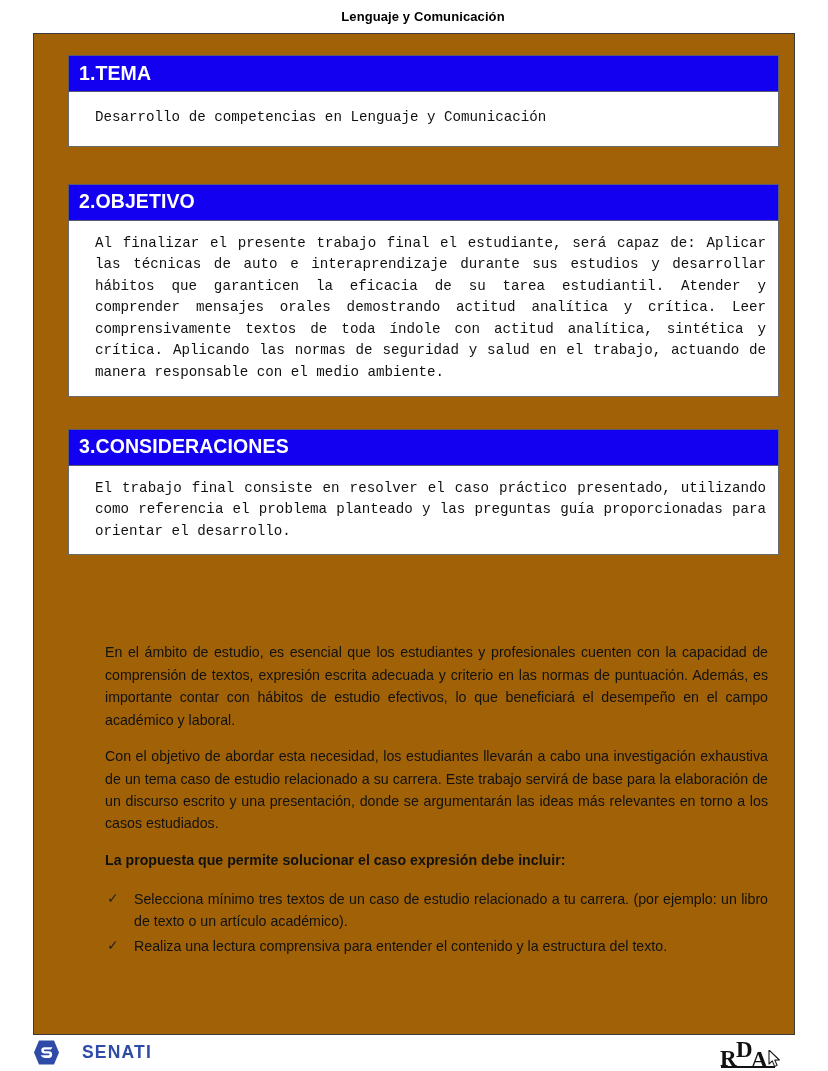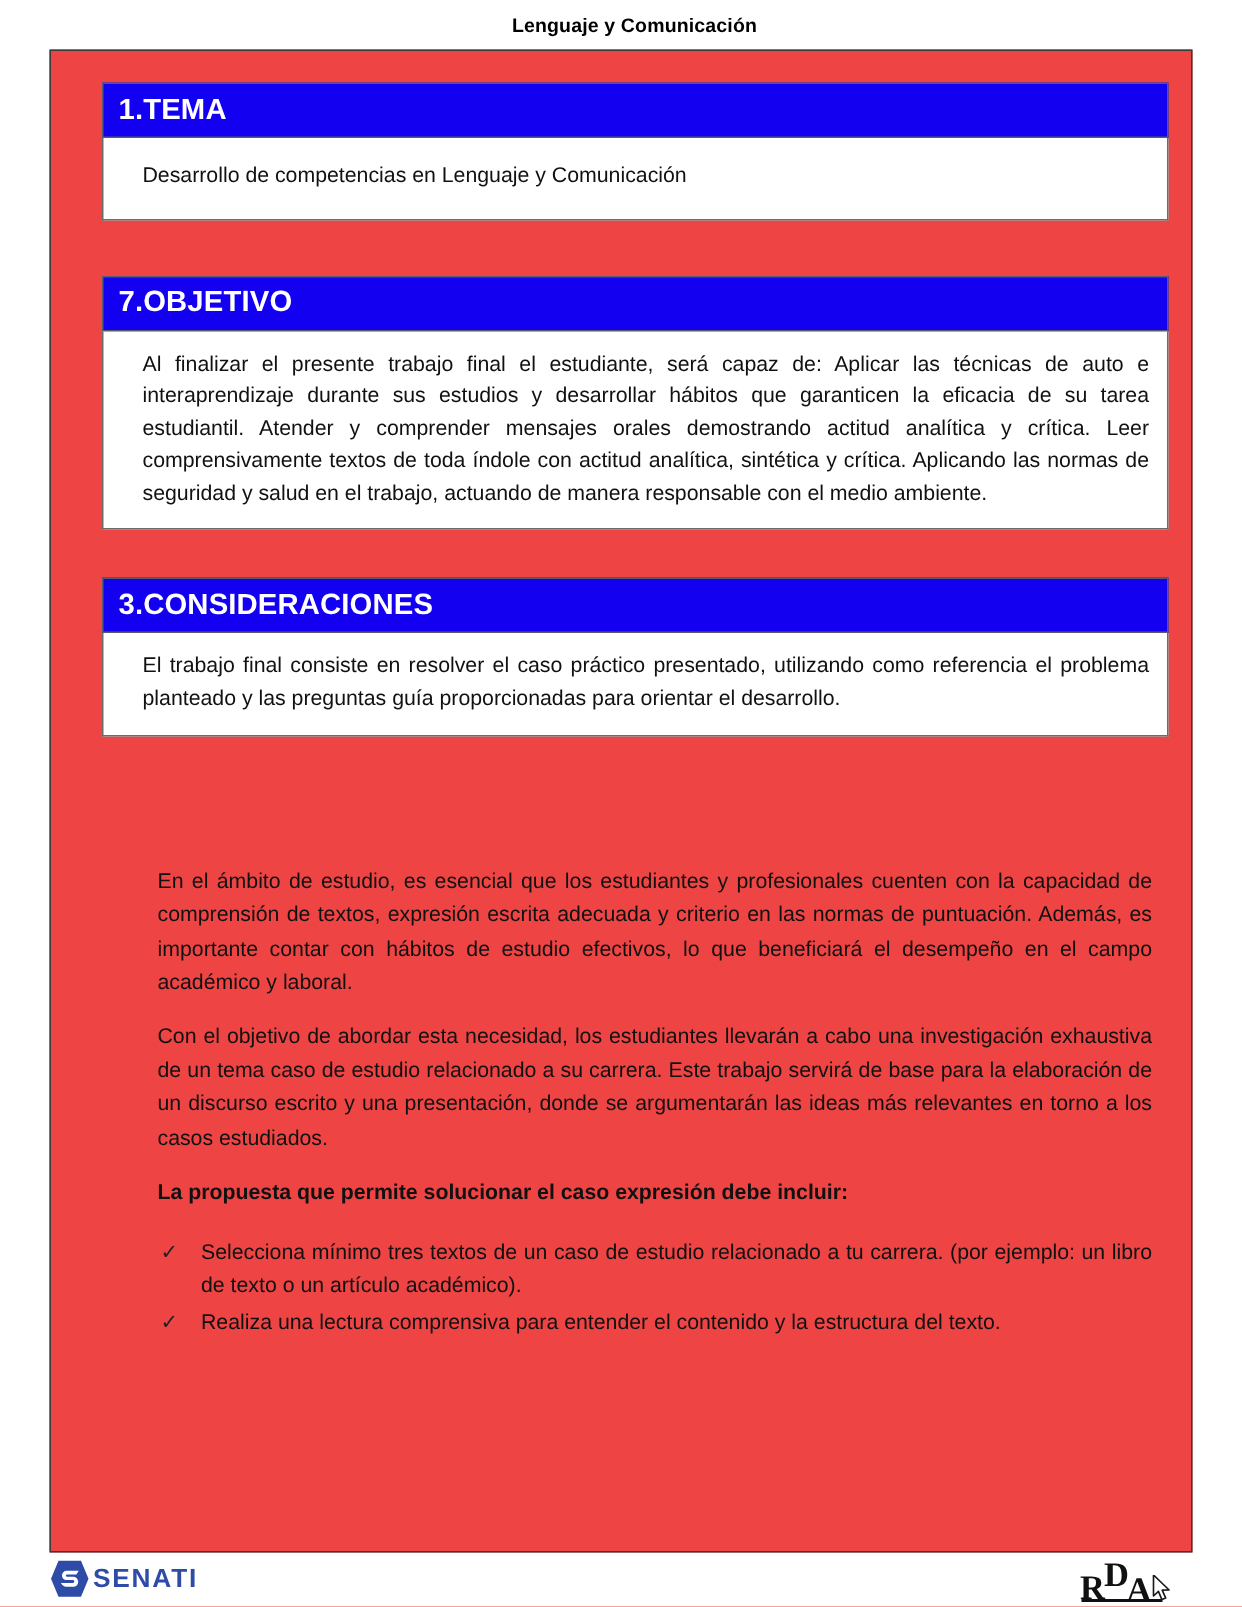--- a/index.html
+++ b/index.html
@@ -31,21 +31,21 @@
   }
 
   
   .page-frame {
     position: absolute;
     left: 33px;
     top: 33px;
     width: 762px;
     height: 1002px;
     border: 1.5px solid #3a3a3a;
-    background: #ef4444;
+    background: #a16207;
   }
 
   .frame-inner {
     position: absolute;
     left: 34px;
     top: 21px;
     width: 711px;
   }
 
   
@@ -74,20 +74,21 @@
     background: #fff;
     padding: 12px 12px 12px 26px;
   }
 
   .section-body p {
     margin: 0;
     font-size: 14.2px;
     line-height: 1.52;
     text-align: justify;
     color: #111;
+    font-family: Liberation Mono, monospace;
   }
   .section-body p + p { margin-top: 17px; }
 
   .tema-body { padding: 15px 12px 17px 26px; }
   .tema-body p { text-align: left; }
 
   
   .gap-a { height: 37px; }
   .gap-b { height: 32px; }
   .gap-c { height: 38px; }
@@ -144,21 +145,21 @@
     width: 828px;
     height: 36px;
   }
 
   .senati-logo {
     position: absolute;
     left: 33px;
     top: 4px;
     display: flex;
     align-items: center;
-    gap: 2px;
+    gap: 22px;
   }
   .senati-mark {
     width: 27px;
     height: 27px;
     position: relative;
   }
   .senati-word {
     font-size: 17.5px;
     font-weight: bold;
     color: #2e4ba8;
@@ -206,21 +207,21 @@
       </div>
       <div class="section-body tema-body">
         <p>Desarrollo de competencias en Lenguaje y Comunicación</p>
       </div>
     </div>
 
     <div class="gap-a"></div>
 
     <div class="section">
       <div class="section-bar">
-        <span class="section-bar-label">7.OBJETIVO</span>
+        <span class="section-bar-label">2.OBJETIVO</span>
       </div>
       <div class="section-body">
         <p>Al finalizar el presente trabajo final el estudiante, será capaz de: Aplicar las técnicas de auto e interaprendizaje durante sus estudios y desarrollar hábitos que garanticen la eficacia de su tarea estudiantil. Atender y comprender mensajes orales demostrando actitud analítica y crítica. Leer comprensivamente textos de toda índole con actitud analítica, sintética y crítica. Aplicando las normas de seguridad y salud en el trabajo, actuando de manera responsable con el medio ambiente.</p>
       </div>
     </div>
 
     <div class="gap-b"></div>
 
     <div class="section">
       <div class="section-bar">

